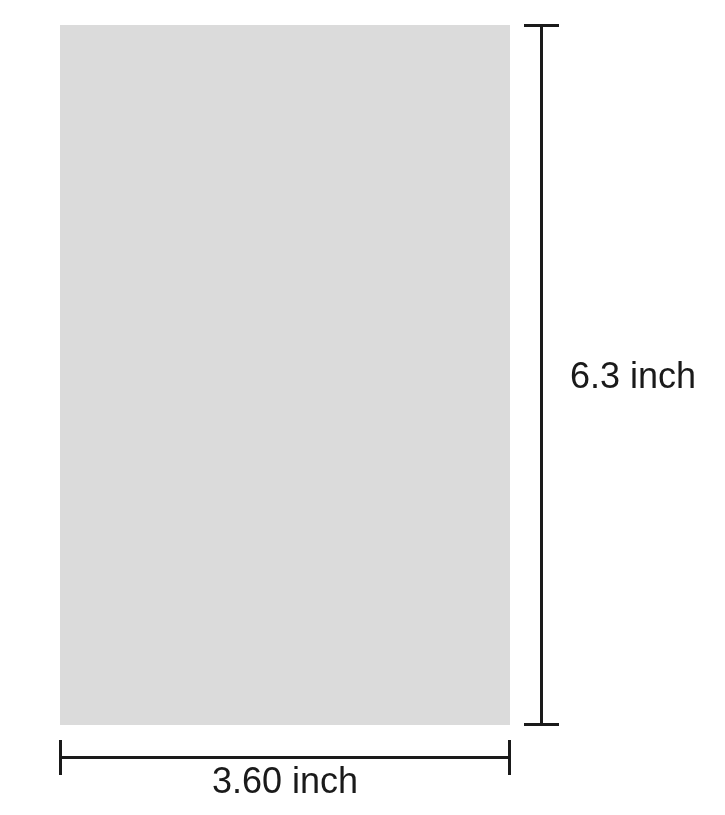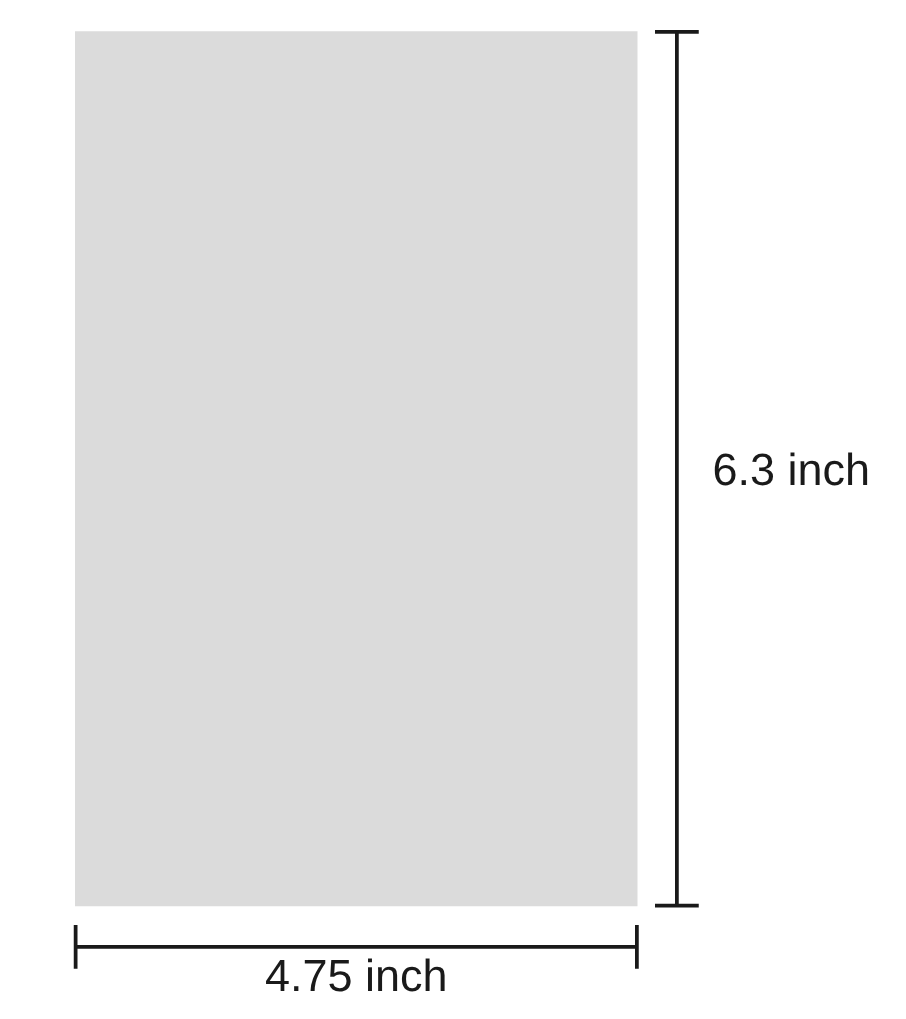--- a/index.html
+++ b/index.html
@@ -103,14 +103,14 @@
 
 <div class="height-cap-top"></div>
 <div class="height-indicator"></div>
 <div class="height-cap-bottom"></div>
 <div class="height-label">6.3 inch</div>
 
 <div class="width-cap-left"></div>
 <div class="width-indicator"></div>
 <div class="width-cap-right"></div>
 <div class="width-label-wrap">
-  <span class="width-label">4.75 inch</span>
+  <span class="width-label">3.60 inch</span>
 </div>
 
 </body></html>

